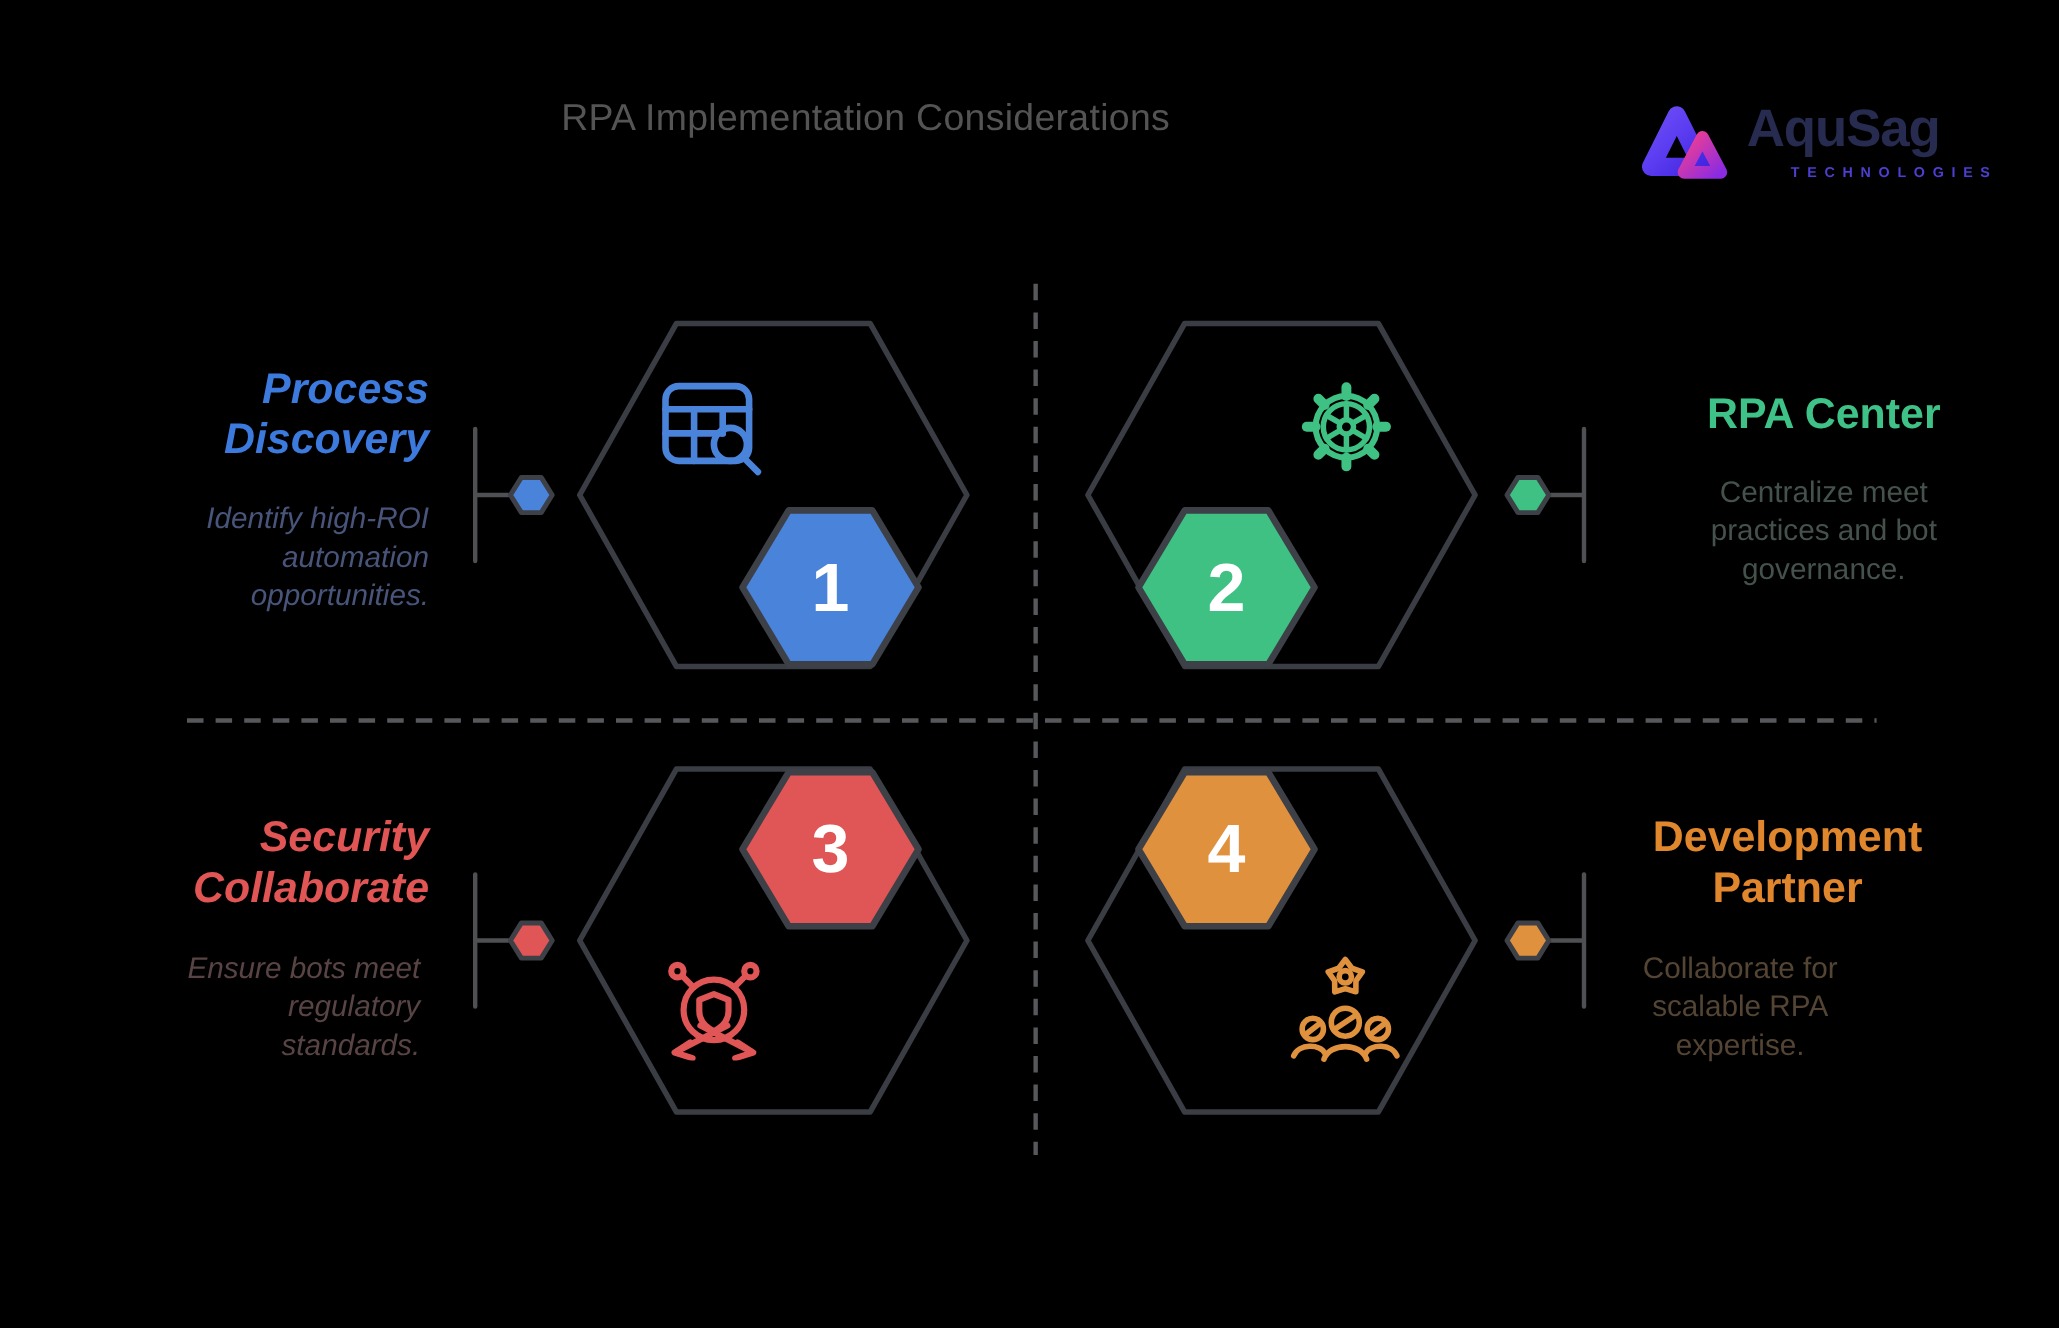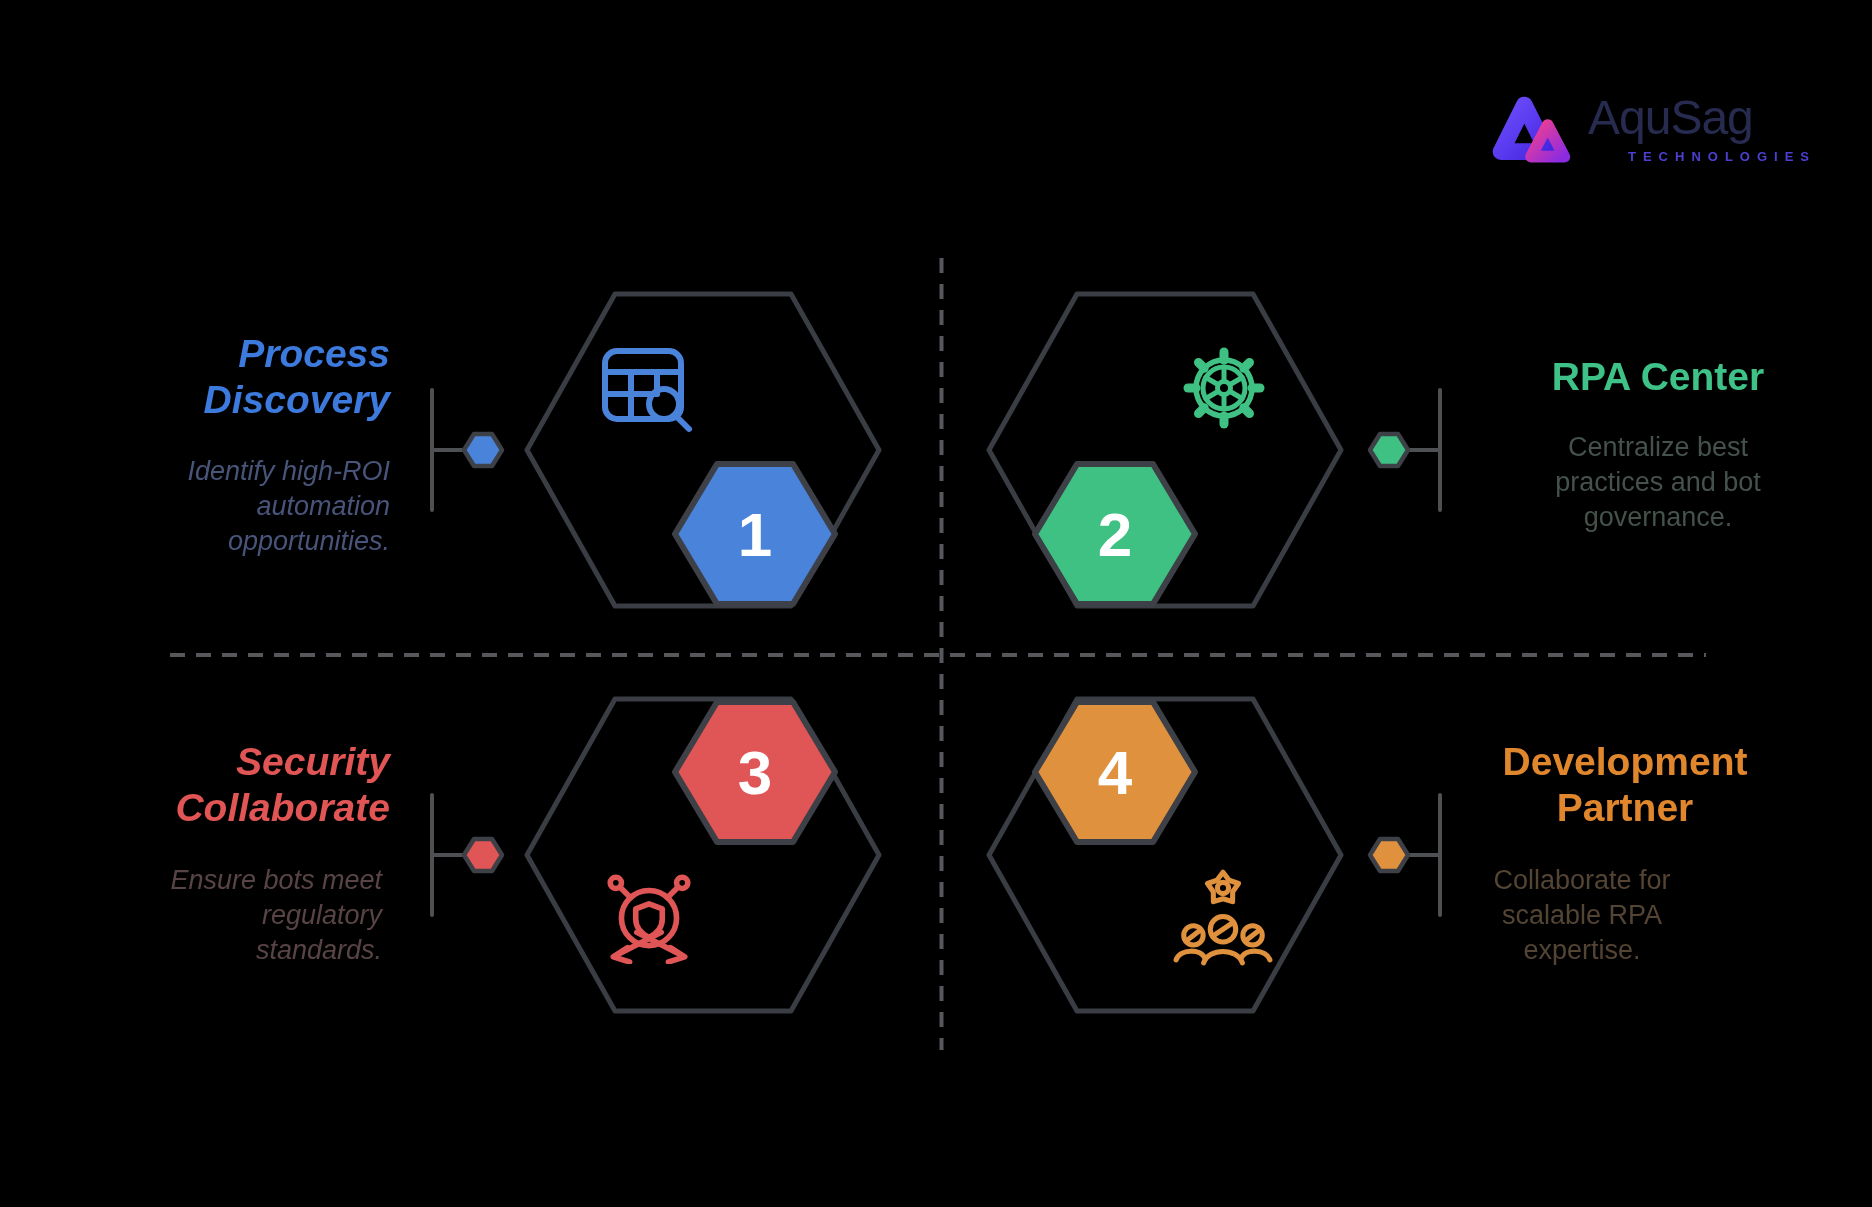--- a/index.html
+++ b/index.html
@@ -11,21 +11,21 @@
   .abs { position:absolute; }
   
   .page-title {
     position:absolute; left:387px; top:88px; width:800px;
     text-align:center; font-size:34px; font-weight:400;
     color:var(--pagetitle,#545454); letter-spacing:0.3px;
   }
   
   .logo-wordmark {
     position:absolute; left:1588px; top:90px;
-    font-size:48px; font-weight:400; letter-spacing:-1px;
+    font-size:48px; font-weight:700; letter-spacing:-1px;
     color:var(--wordmark,#262b4f);
   }
   .logo-subtitle {
     position:absolute; left:1628px; top:149px;
     font-size:13px; font-weight:700; letter-spacing:7px;
     color:var(--logosub,#4c3fd1);
   }
   
   .dividers { position:absolute; left:0; top:0; pointer-events:none; }
   .dash-line { stroke:var(--dash,#56585b); stroke-width:4; stroke-dasharray:15 11; fill:none; }
@@ -54,20 +54,21 @@
     white-space:pre-line; color:var(--body-color);
   }
   .ta-r { text-align:right;font-style:italic; }
   .ta-l { text-align:center; }
 </style>
 </head>
 <body>
 
 <div id="page" style="background: rgb(0, 0, 0); --pagetitle: #545454; --outline: #3a3d43; --hexborder: #3d4046; --bracket: #4f5053; --dash: #56585b; --wordmark: #262b4f; --logosub: #4c3fd1;">
 
+  <div class="page-title">RPA Implementation Considerations</div>
 
   <div>
     <svg class="abs" style="left:1488px;top:90px" width="86" height="80" viewBox="0 0 100 96">
       <defs>
         <linearGradient id="lgA" x1="0" y1="0" x2="1" y2="1">
           <stop offset="0" stop-color="#6d4df6"></stop>
           <stop offset="0.5" stop-color="#5a3bf0"></stop>
           <stop offset="1" stop-color="#4326e0"></stop>
         </linearGradient>
         <linearGradient id="lgB" x1="0" y1="0" x2="1" y2="1">
@@ -150,21 +151,21 @@
           <polygon points="5,76 47,6 123,6 165,76 123,146 47,146"></polygon>
         </svg>
       <span class="num-label" style="color: rgb(255, 255, 255);">2</span>
     </div>
     <div class="abs vline" style="left:1438px;top:388px"></div>
     <div class="abs hline" style="left:1408px;top:448px"></div>
     <svg class="abs small-hex" style="left:1367px;top:430px" width="44" height="40" viewBox="0 0 44 40">
       <polygon points="3,20 13,4 31,4 41,20 31,36 13,36"></polygon>
     </svg>
     <div class="q-title ta-l" style="left:1493px;top:354px;width:330px">RPA Center</div>
-    <div class="q-body ta-l" style="left:1493px;top:430px;width:330px">Centralize best
+    <div class="q-body ta-l" style="left:1493px;top:430px;width:330px">Centralize meet
 practices and bot
 governance.</div>
   </div>
 
   <div class="quadrant" style="--accent: #e05555; --title-color: #e15555; --body-color: #584445;">
     <svg class="abs big-hex" style="left:523px;top:695px" width="360" height="320" viewBox="0 0 360 320">
       <polygon points="4,160 92,4 268,4 356,160 268,316 92,316"></polygon>
     </svg>
     <div class="abs icon" style="left:600px;top:866px">
       <svg width="98" height="98" viewBox="0 0 96 96" stroke-width="5.5">

